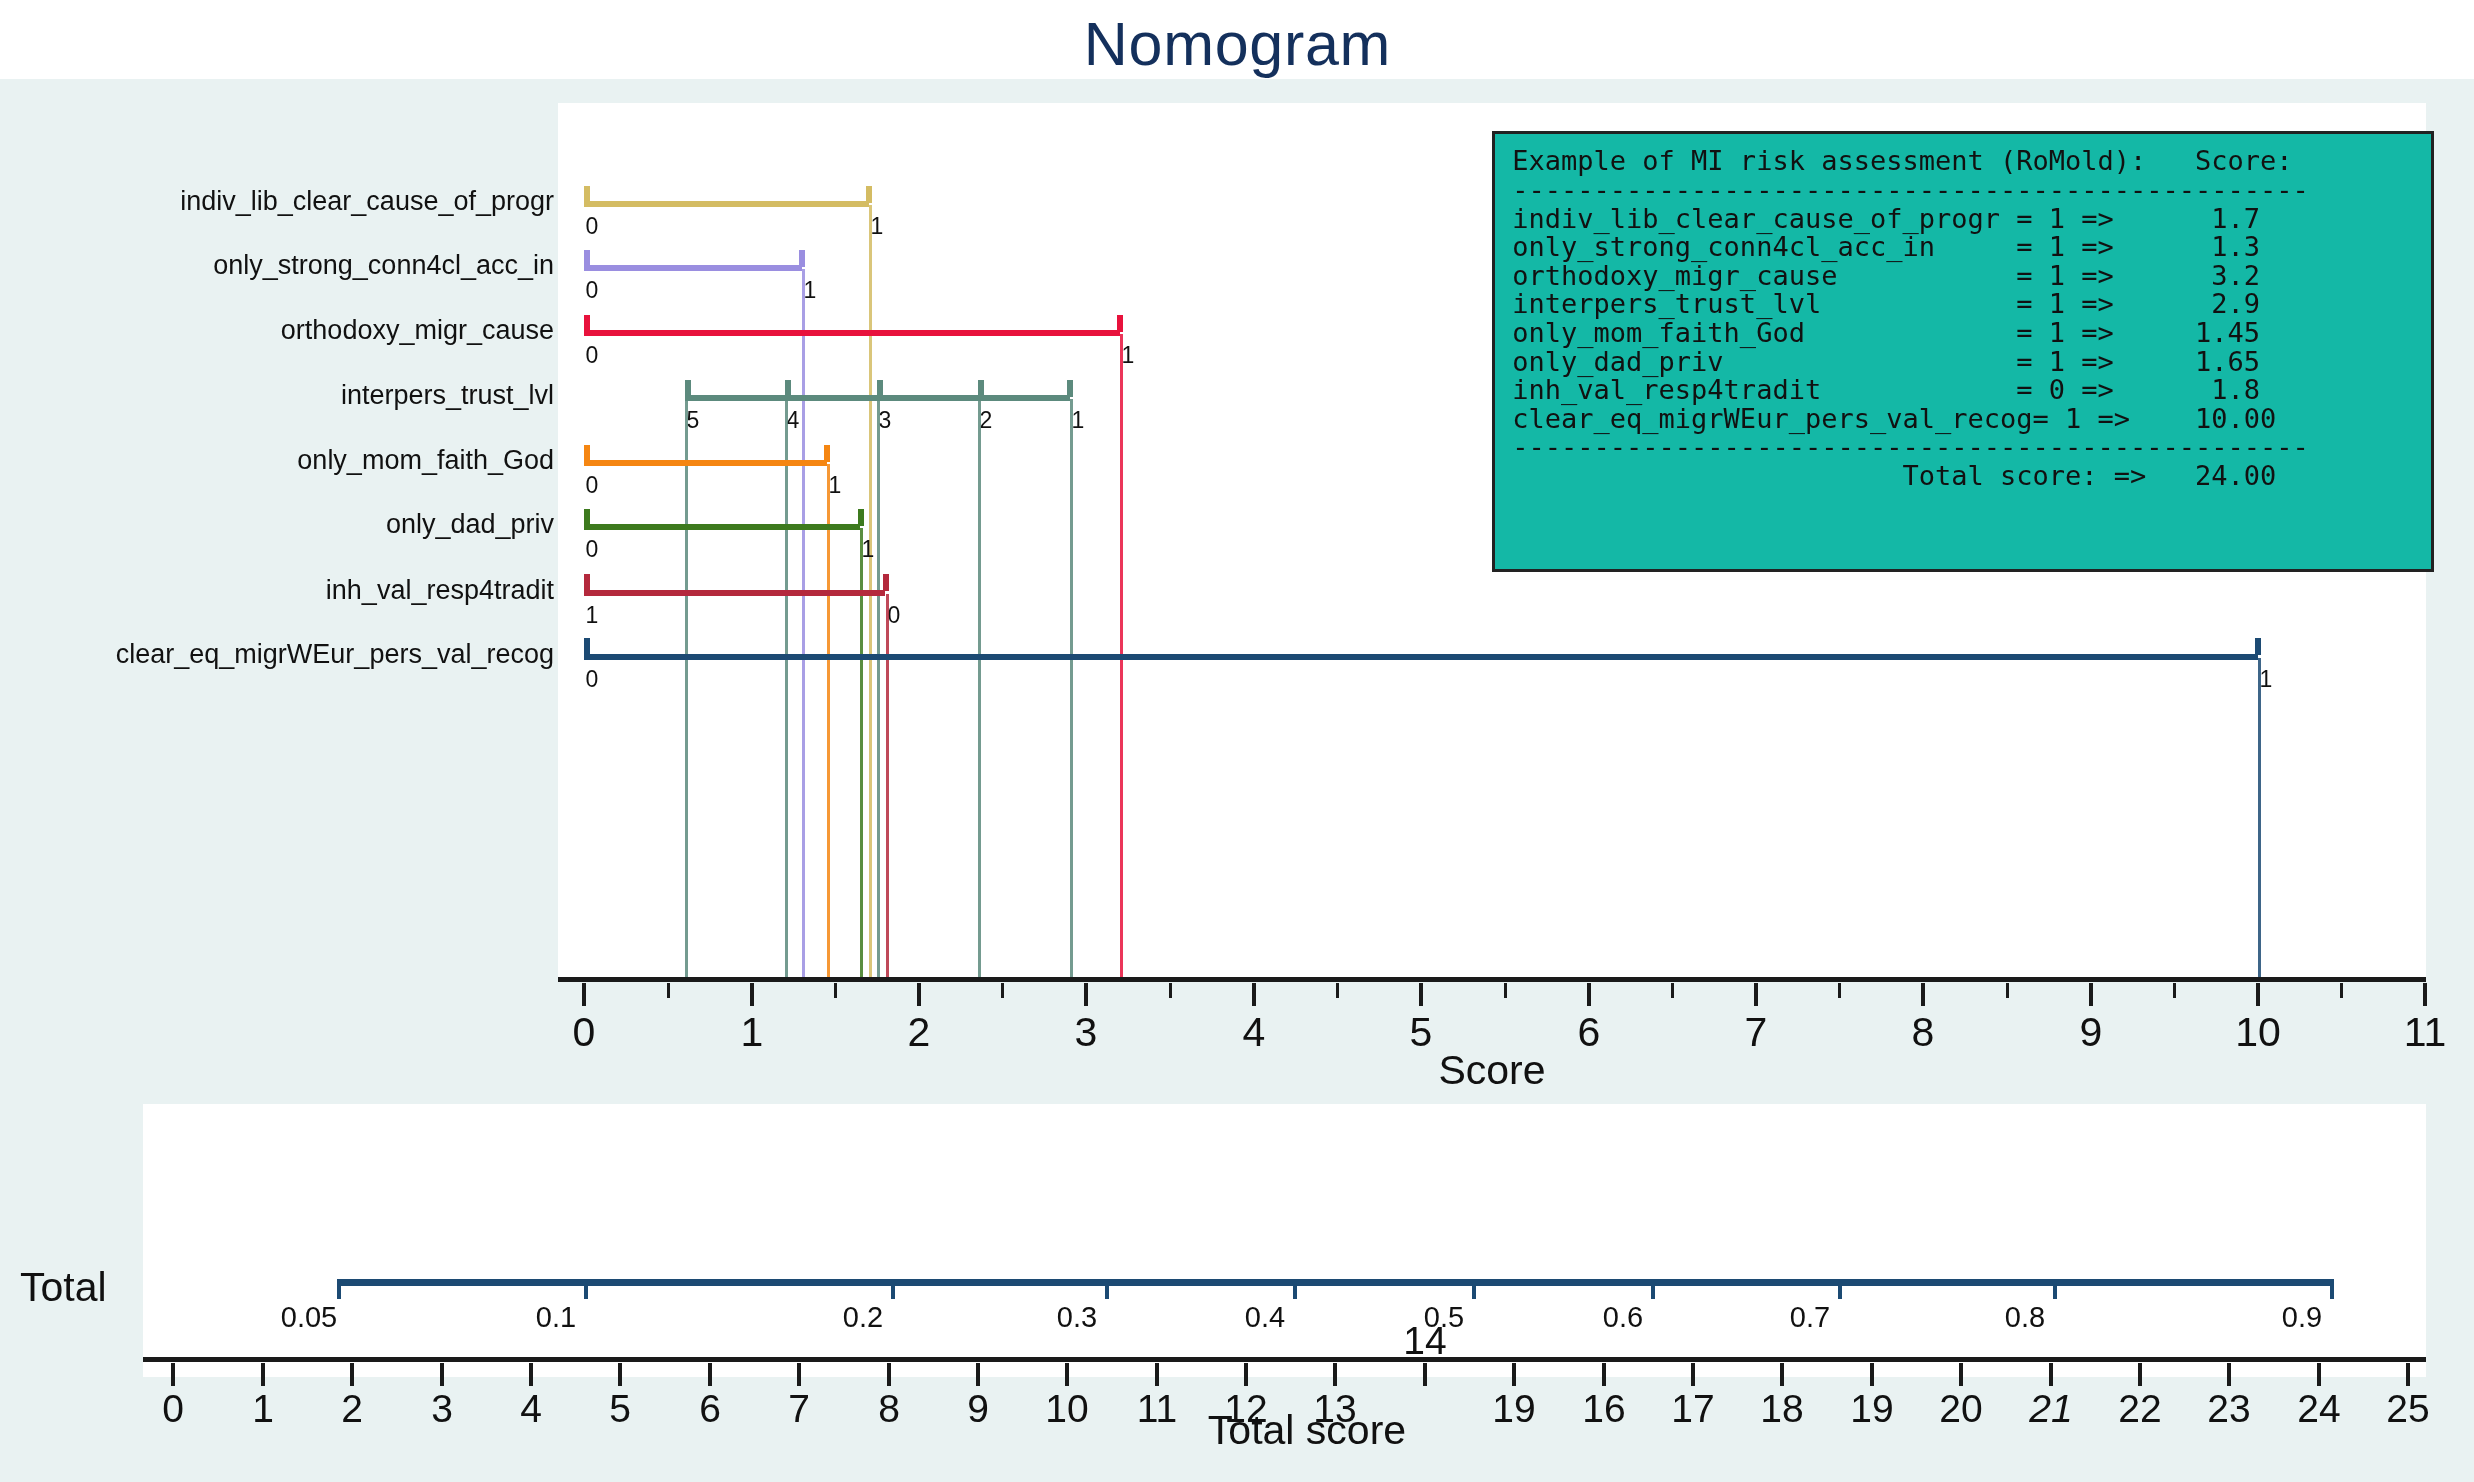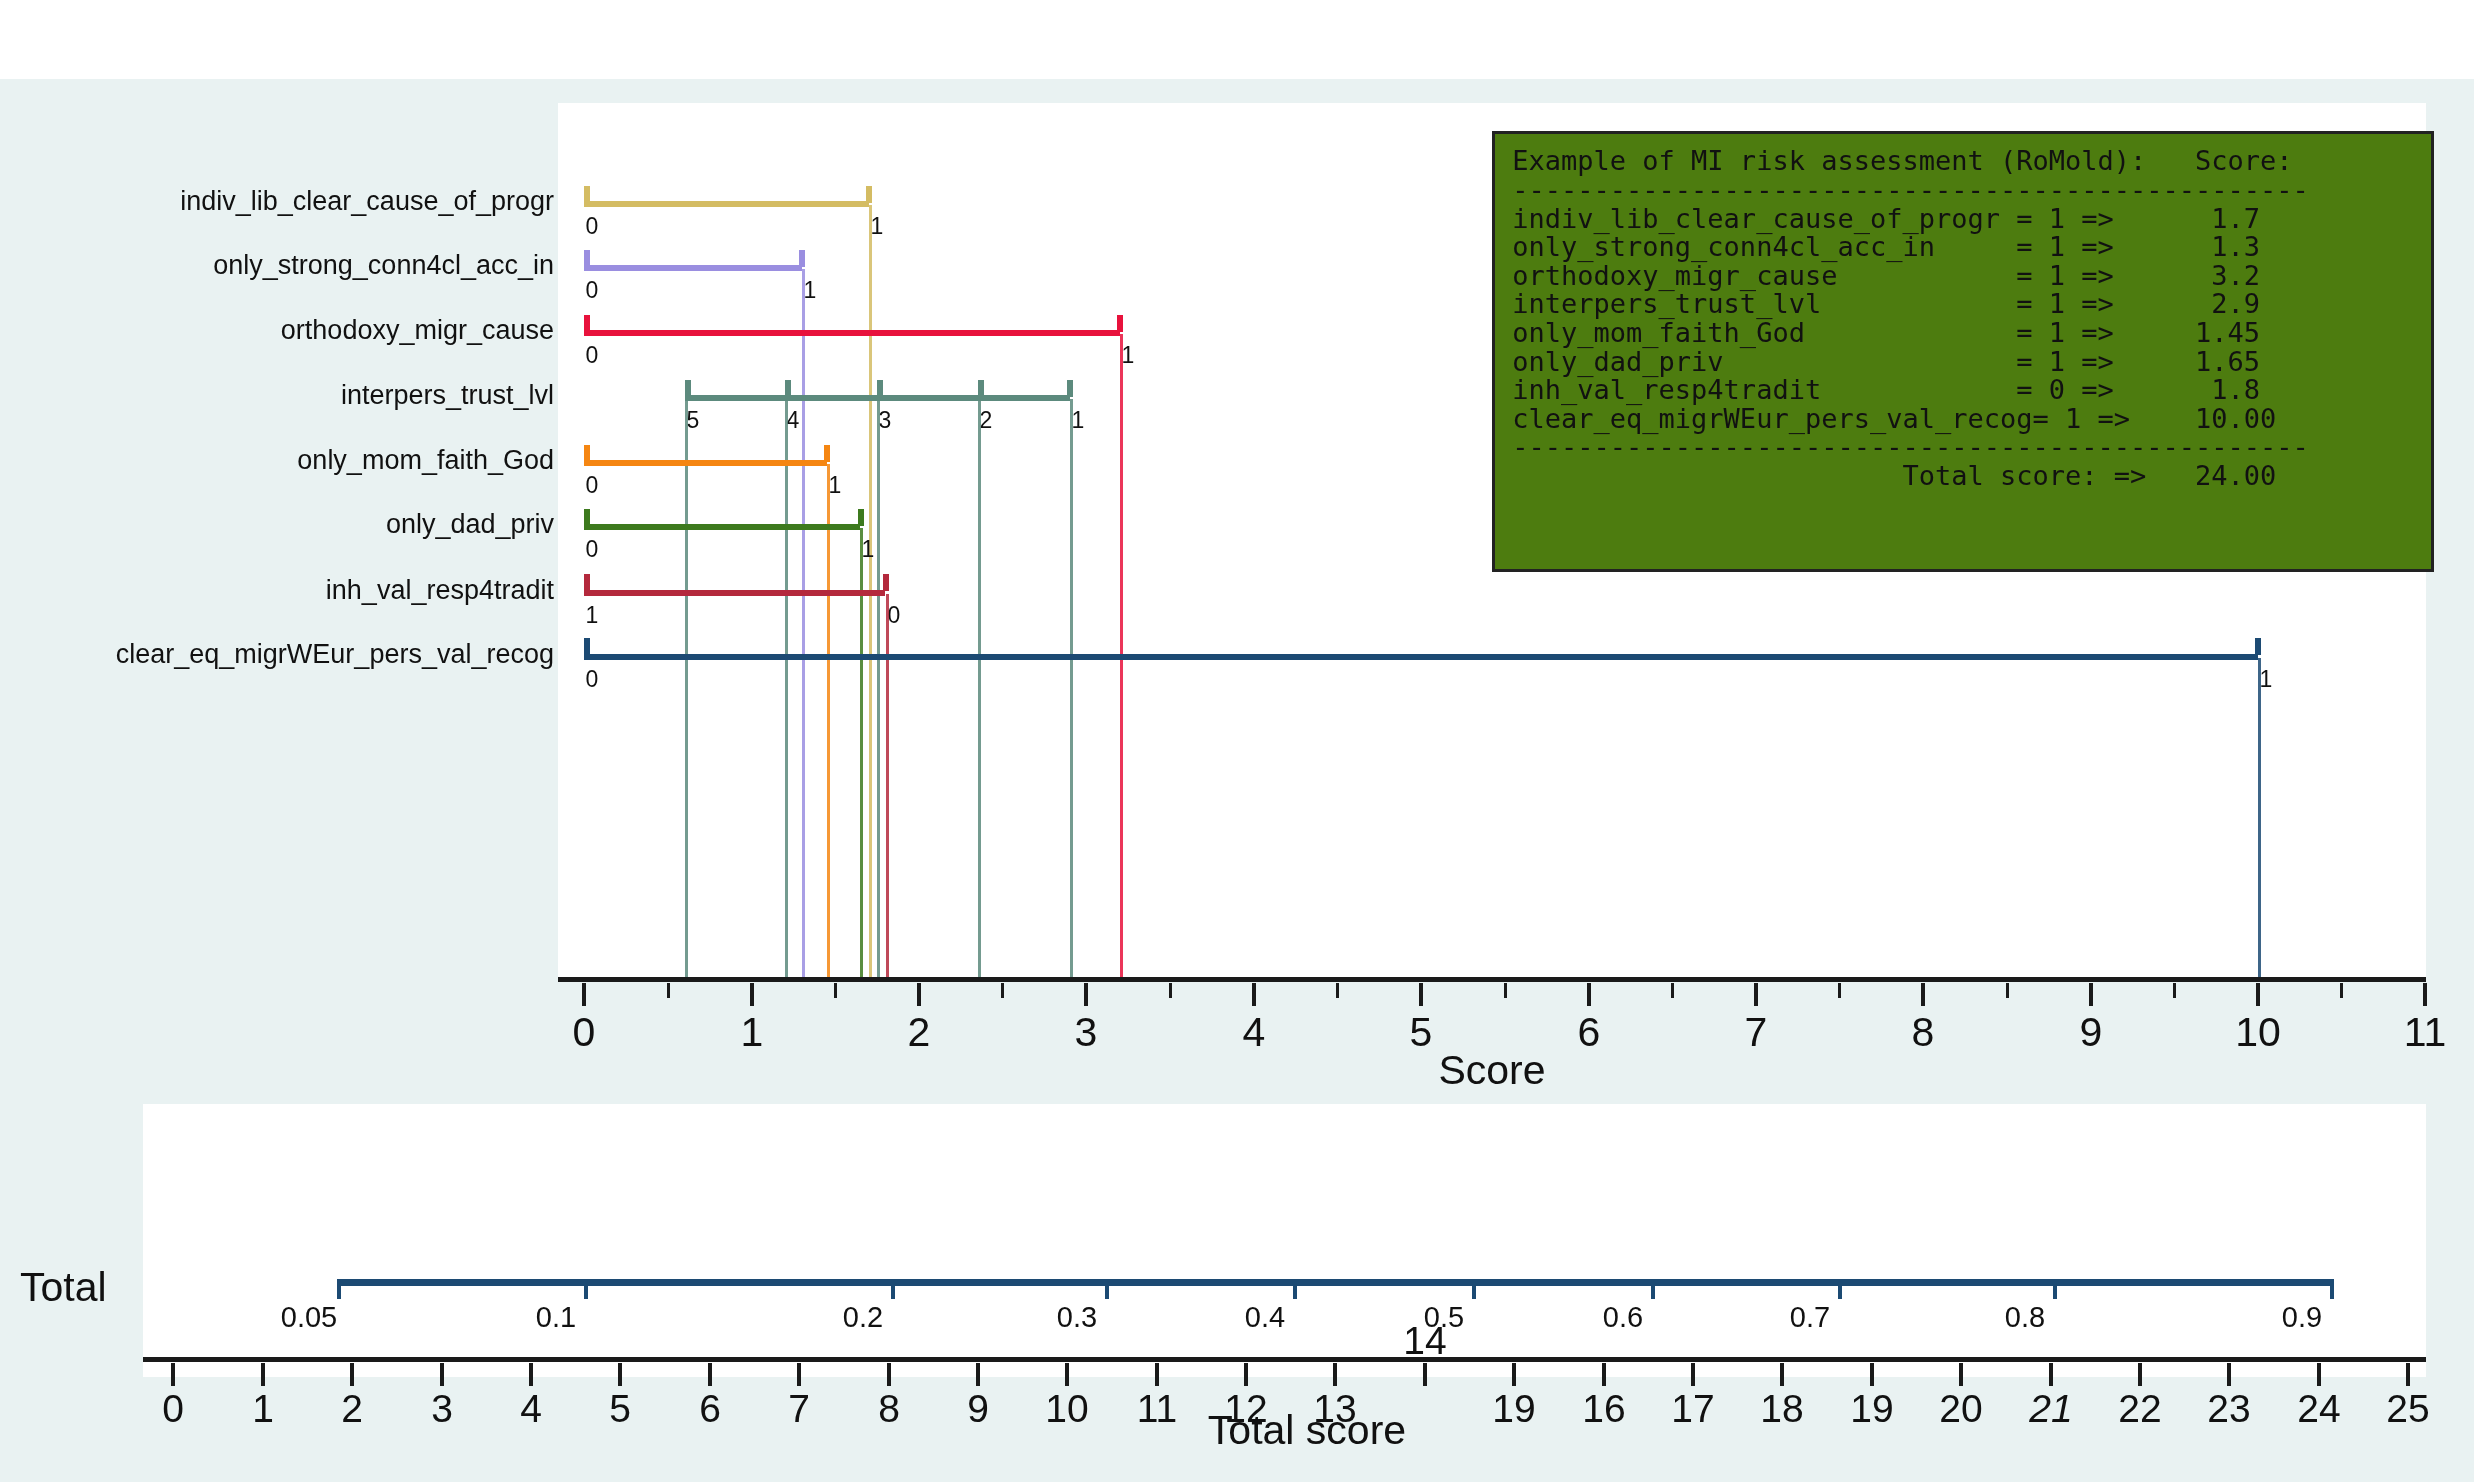--- a/index.html
+++ b/index.html
@@ -49,36 +49,37 @@
 
   
   .prob-label{position:absolute;font-size:41px;color:#111;transform:translateY(-50%);}
   .prob-line{position:absolute;height:6.7px;background:#1c4a73;}
   .prob-tick{position:absolute;width:4px;height:20px;background:#1c4a73;}
   .prob-num{position:absolute;font-size:29px;color:#111;transform:translateX(-50%);}
 
   
   .legend-box{
     position:absolute;left:1492px;top:131px;width:942px;height:441px;
-    border:3.3px solid #222;background:#4d7c0f;box-sizing:border-box;
+    border:3.3px solid #222;background:#14b8a6;box-sizing:border-box;
     padding:13.3px 17.3px;
     font-family:"DejaVu Sans Mono","Liberation Mono",monospace;
     font-size:27px;line-height:1.06;color:#111;
     white-space:pre;
   }
   .lg-row{display:block;}
 </style>
 </head>
 <body>
 
 <div id="root">
 
   <div class="fig-bg"></div>
   <div class="fig-bg2"></div>
 
+  <div class="title">Nomogram</div>
 
   <div class="panel-main" id="panel-main"></div>
   <div class="label-col" id="label-col">
       <div class="row-label" style="top: 201px;">indiv_lib_clear_cause_of_progr</div>
       <div class="row-label" style="top: 265px;">only_strong_conn4cl_acc_in</div>
       <div class="row-label" style="top: 330px;">orthodoxy_migr_cause</div>
       <div class="row-label" style="top: 395px;">interpers_trust_lvl</div>
       <div class="row-label" style="top: 460px;">only_mom_faith_God</div>
       <div class="row-label" style="top: 524px;">only_dad_priv</div>
       <div class="row-label" style="top: 590px;">inh_val_resp4tradit</div>

